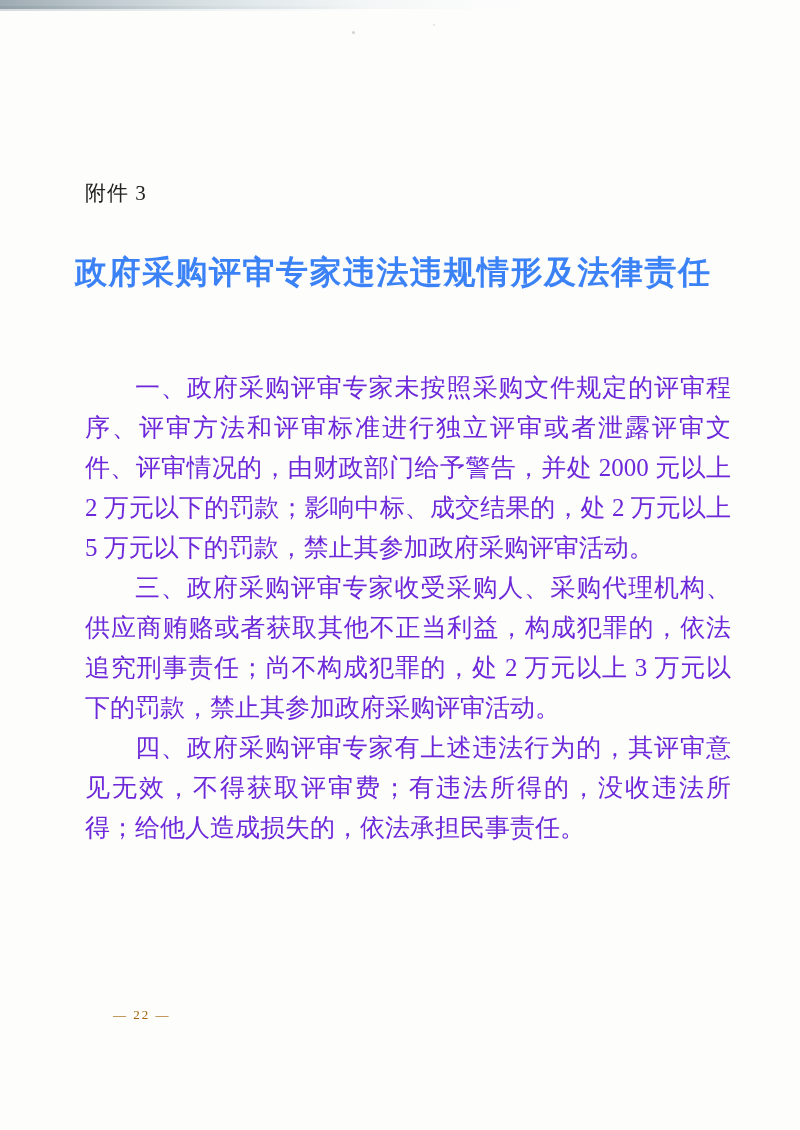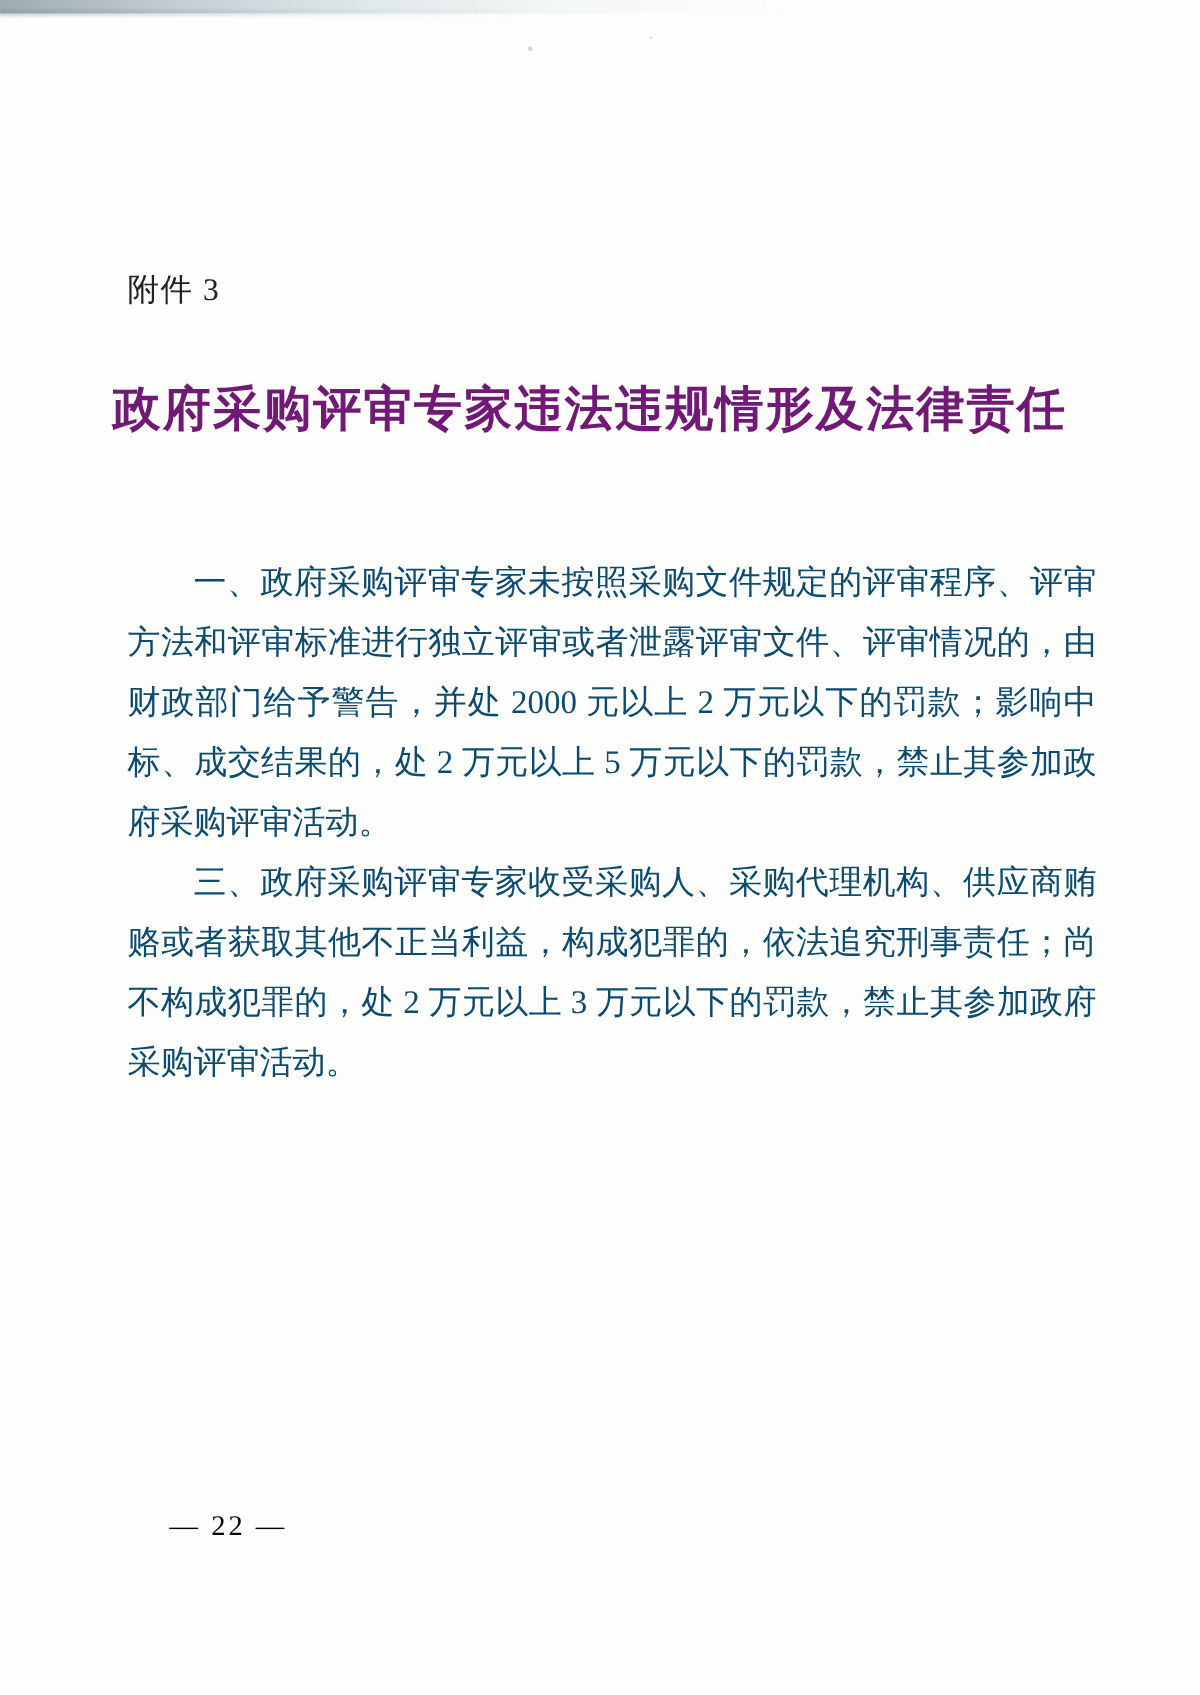--- a/index.html
+++ b/index.html
@@ -73,62 +73,63 @@
   .doc-title {
     position: absolute;
     left: 75px;
     top: 251px;
     width: 625px;
     margin: 0;
     text-align: center;
     font-size: 32px;
     font-weight: bold;
     letter-spacing: 1.5px;
-    color: #701a75;
+    color: #3b82f6;
     white-space: nowrap;
   }
   .doc-body {
     position: absolute;
     left: 85px;
     top: 368px;
     width: 646px;
-    font-size: 22px;
+    font-size: 25px;
     line-height: 40px;
-    color: #0c4a6e;
+    color: #6d28d9;
     text-align: justify;
     text-justify: inter-ideograph;
   }
   .doc-body p {
     margin: 0;
     text-indent: 2em;
   }
   .page-number {
     position: absolute;
     left: 113px;
     top: 1007px;
-    font-size: 19px;
+    font-size: 13px;
     letter-spacing: 2px;
-    color: #000000;
+    color: #a16207;
     white-space: nowrap;
   }
 </style>
 </head>
 <body>
 
 <div class="page">
 
   <div class="scan-edge"></div>
   <div class="scan-edge-2"></div>
   <div class="speck-1"></div>
   <div class="speck-2"></div>
 
   <div class="attachment-label">附件 3</div>
 
   <h1 class="doc-title">政府采购评审专家违法违规情形及法律责任</h1>
 
   <div class="doc-body">
     <p>一、政府采购评审专家未按照采购文件规定的评审程序、评审方法和评审标准进行独立评审或者泄露评审文件、评审情况的，由财政部门给予警告，并处 2000 元以上 2 万元以下的罚款；影响中标、成交结果的，处 2 万元以上 5 万元以下的罚款，禁止其参加政府采购评审活动。</p>
     <p>三、政府采购评审专家收受采购人、采购代理机构、供应商贿赂或者获取其他不正当利益，构成犯罪的，依法追究刑事责任；尚不构成犯罪的，处 2 万元以上 3 万元以下的罚款，禁止其参加政府采购评审活动。</p>
+    <p>四、政府采购评审专家有上述违法行为的，其评审意见无效，不得获取评审费；有违法所得的，没收违法所得；给他人造成损失的，依法承担民事责任。</p>
   </div>
 
   <div class="page-number">— 22 —</div>
 
 </div>
 
 </body></html>

